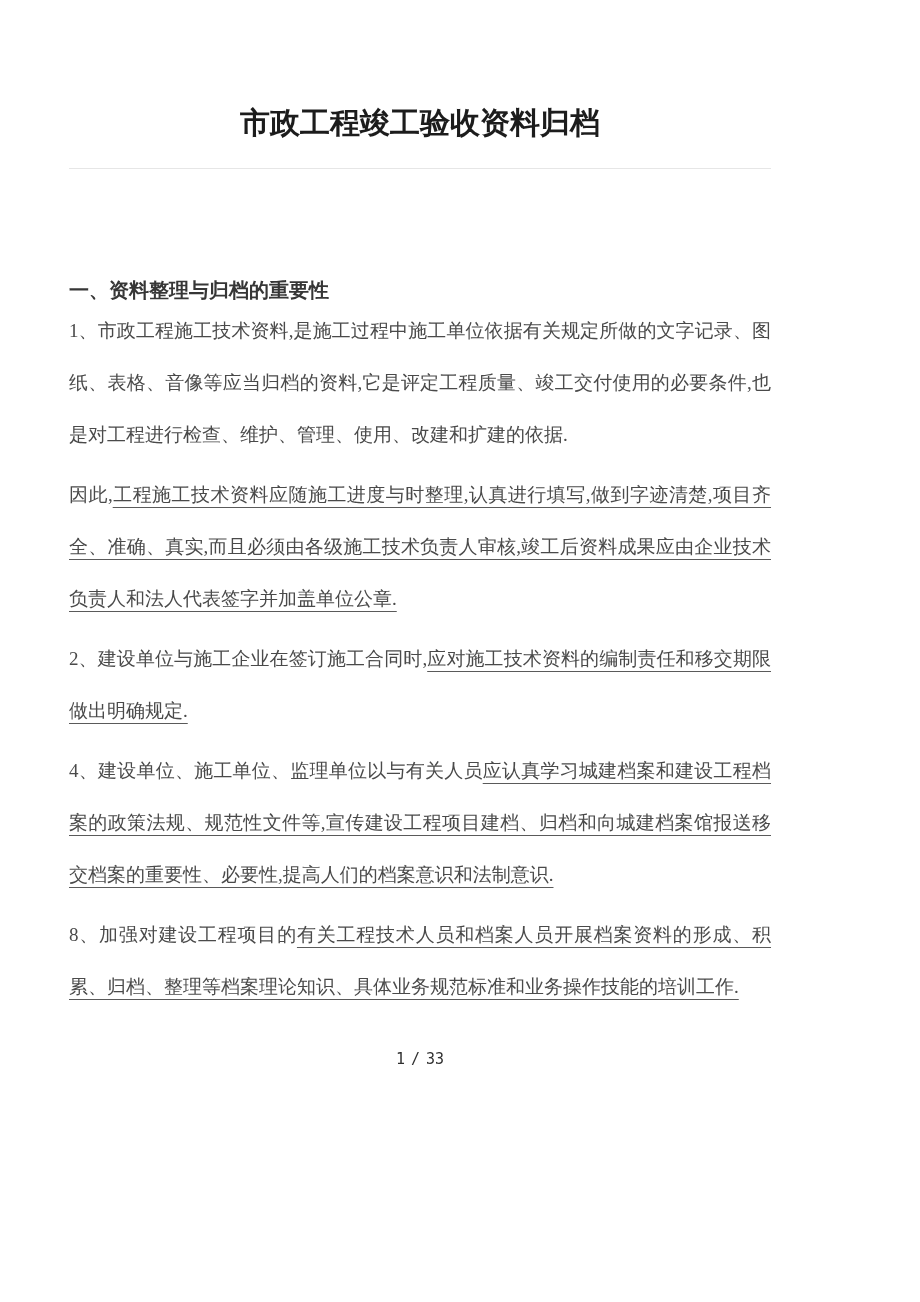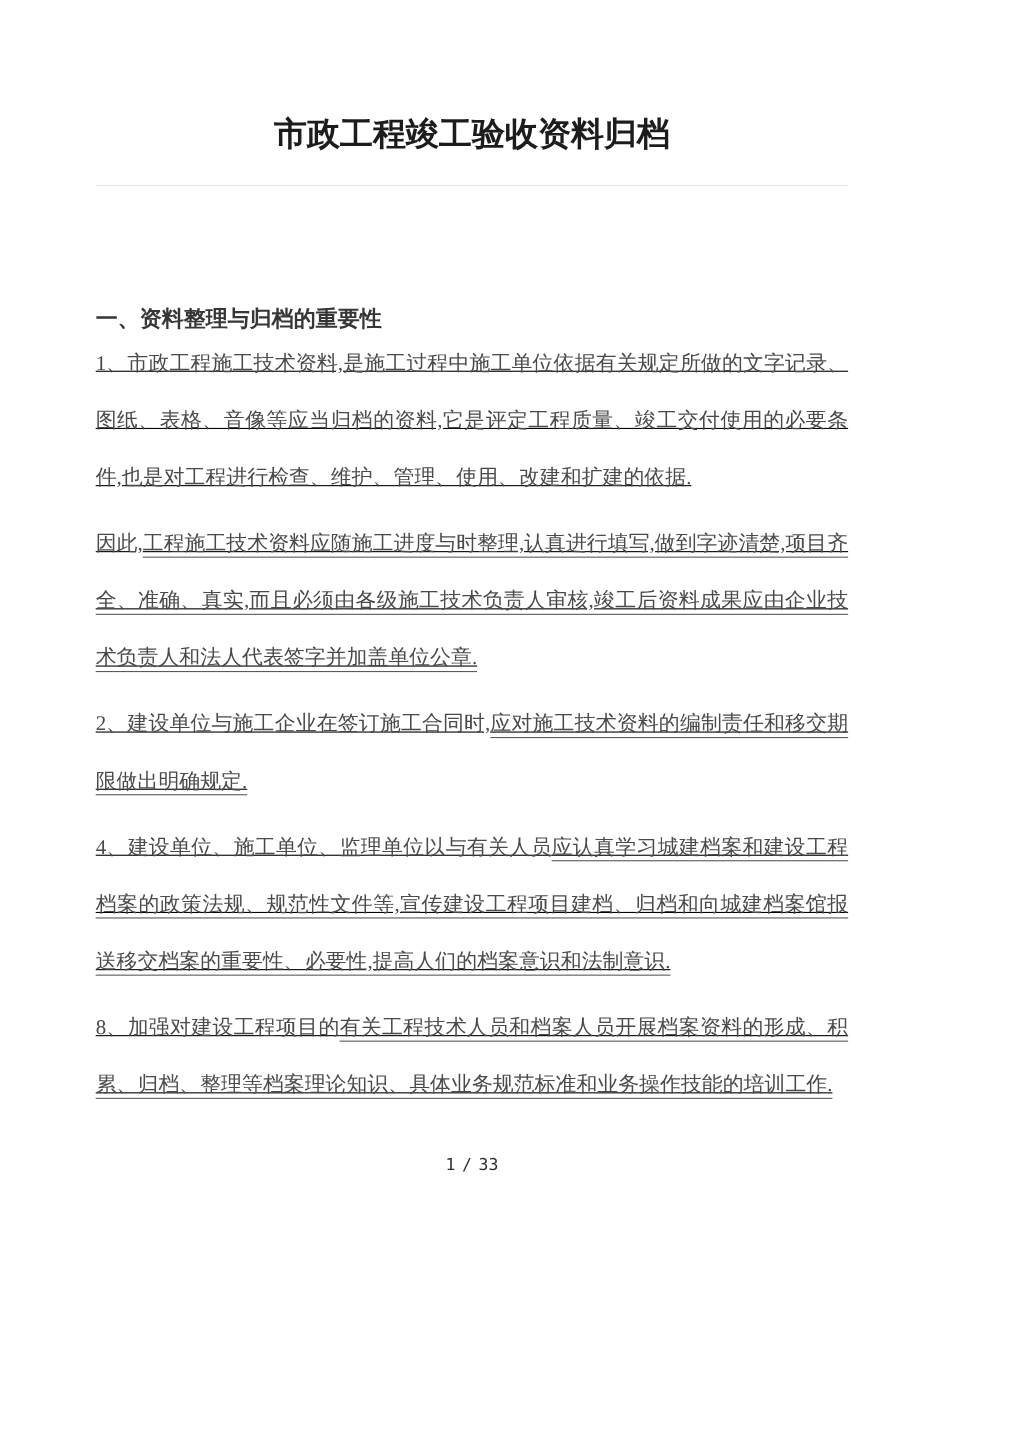--- a/index.html
+++ b/index.html
@@ -10,21 +10,21 @@
   body {
     width: 920px;
     height: 1302px;
     font-family: "Liberation Serif", serif;
     overflow: hidden;
   }
   .page {
     box-sizing: border-box;
     width: 900px;
     height: 1302px;
-    padding: 0 129px 0 87px;
+    padding: 0 129px 0 69px;
     background: #ffffff;
   }
   .doc-title {
     margin: 0;
     padding-top: 101px;
     text-align: center;
     font-size: 30px;
     line-height: 44px;
     font-weight: bold;
     color: #1c1c1c;
@@ -37,21 +37,20 @@
   }
   .section-heading {
     margin: 108px 0 0 0;
     font-size: 20px;
     line-height: 27px;
     font-weight: bold;
     color: #363636;
   }
   .body-paragraphs {
     margin-top: 1px;
-    text-decoration: underline;
   }
   .para {
     margin: 0 0 8px 0;
     font-size: 19px;
     line-height: 52px;
     color: #4a4a4a;
     text-align: justify;
     text-justify: inter-ideograph;
   }
   .para .u {

